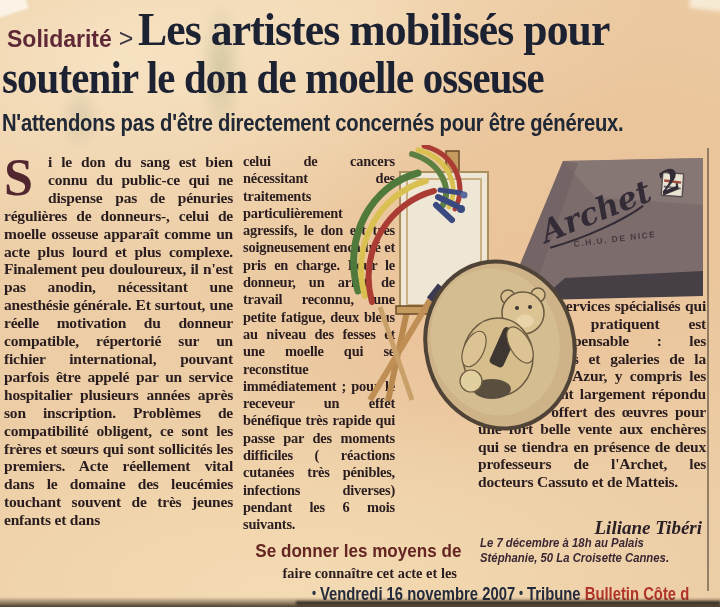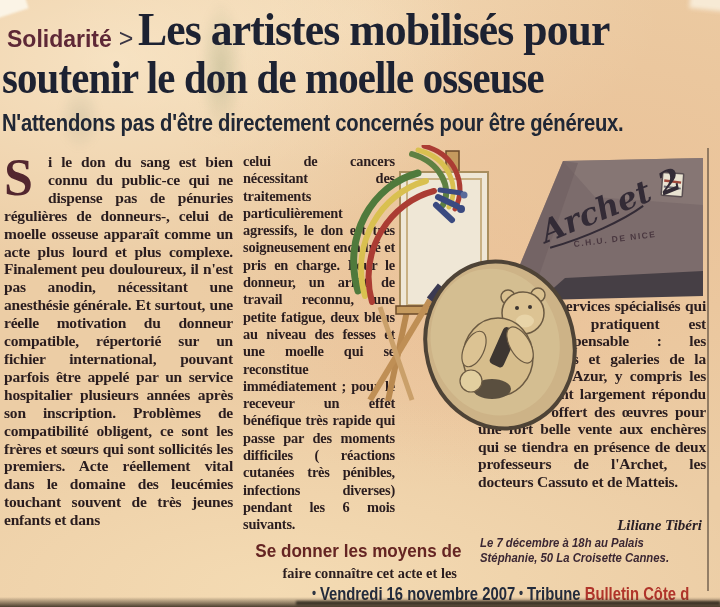--- a/index.html
+++ b/index.html
@@ -51,21 +51,21 @@
   .sp{float:left;clear:left;height:17.6px;}
   .sp1{width:82px;}.sp2{width:73px;}.sp3{width:64px;}.sp4{width:54px;}.sp5{width:44px;}
 
   .crosshead-block{position:absolute;left:243px;top:541px;width:230px;text-align:right;}
   .crosshead{font-family:"Liberation Sans",sans-serif;font-weight:700;font-size:18px;
     color:#652523;white-space:nowrap;transform:scaleX(0.95);transform-origin:left top;}
   .crosshead-cont{font-size:15.5px;font-weight:700;color:#2a1d1f;white-space:nowrap;margin-top:2px;
     transform:scaleX(0.93);transform-origin:left top;}
 
   .byline{position:absolute;left:480px;top:517px;width:222px;text-align:right;
-    font-style:italic;font-weight:700;font-size:15px;color:#2a2026;}
+    font-style:italic;font-weight:700;font-size:19px;color:#2a2026;}
   .event{position:absolute;left:480px;top:535px;font-family:"Liberation Sans",sans-serif;
     font-style:italic;font-weight:700;font-size:13.5px;line-height:15px;color:#3b2733;
     transform:scaleX(0.84);transform-origin:left top;white-space:nowrap;}
 
   .footer{position:absolute;left:308px;top:583px;font-family:"Liberation Sans",sans-serif;
     font-weight:700;font-size:19px;white-space:nowrap;transform:scaleX(0.78);transform-origin:left top;
     color:#232b3c;}
   .footer .bullet{color:#2e3542;font-size:15px;vertical-align:2px;margin:0 5px;}
   .footer .red{color:#b0342a;}
 

